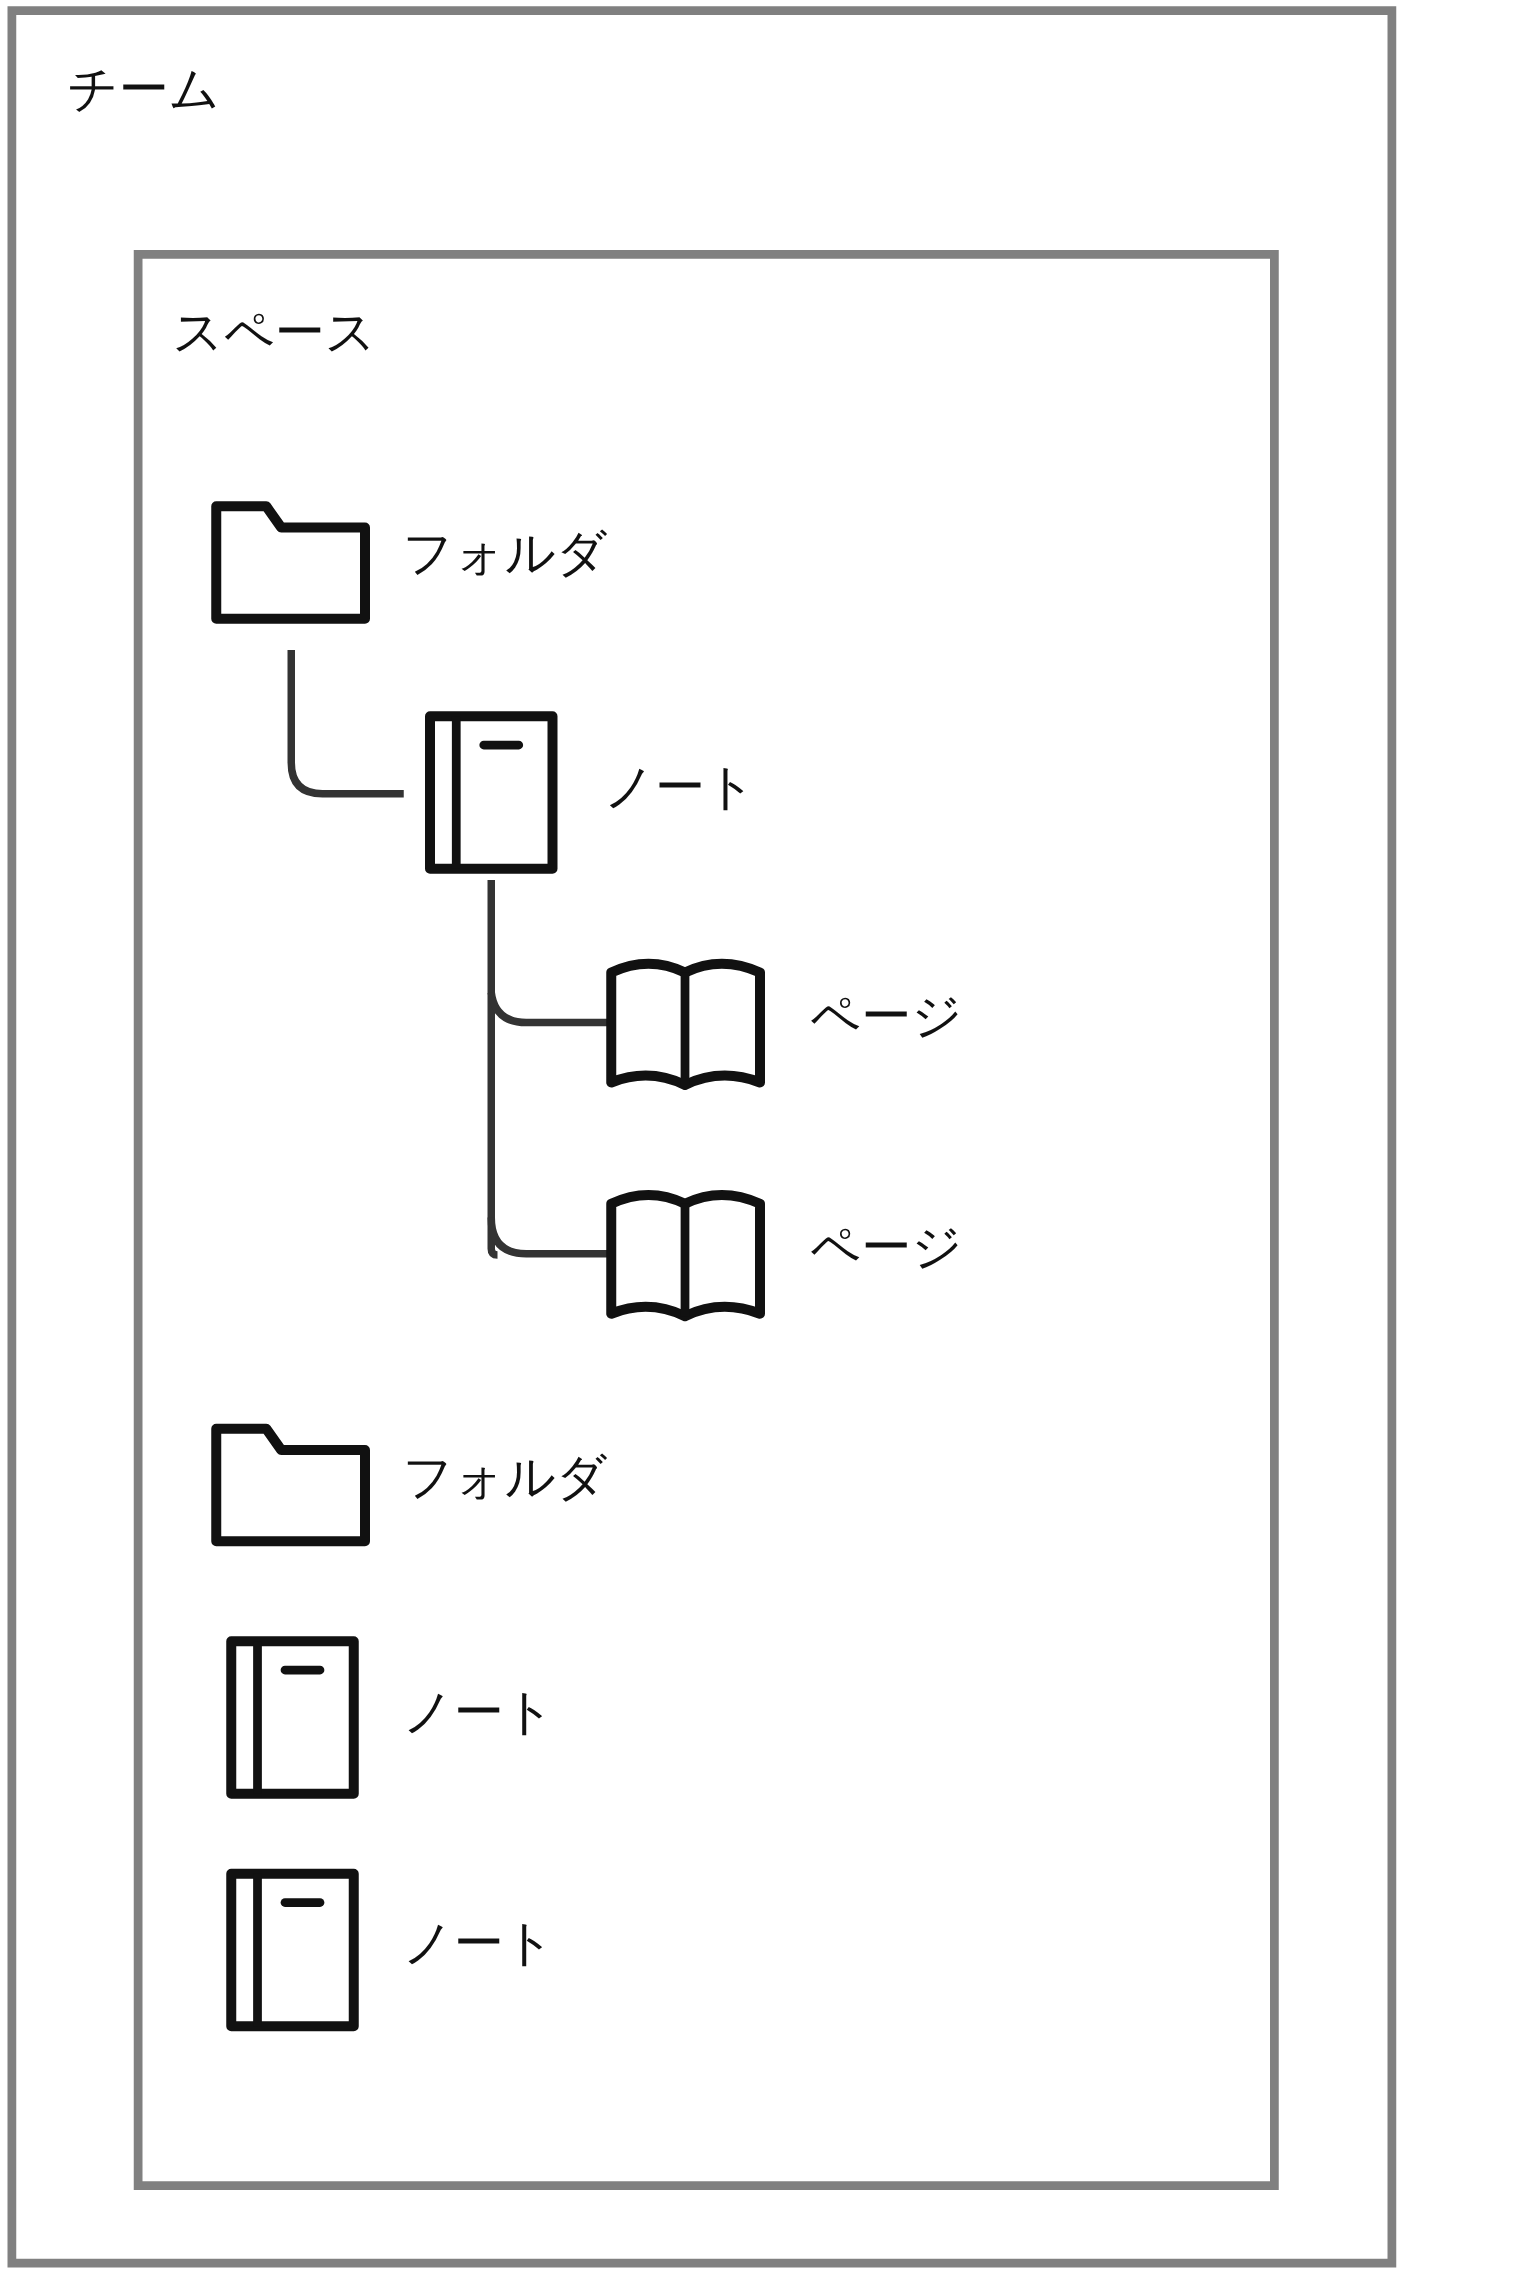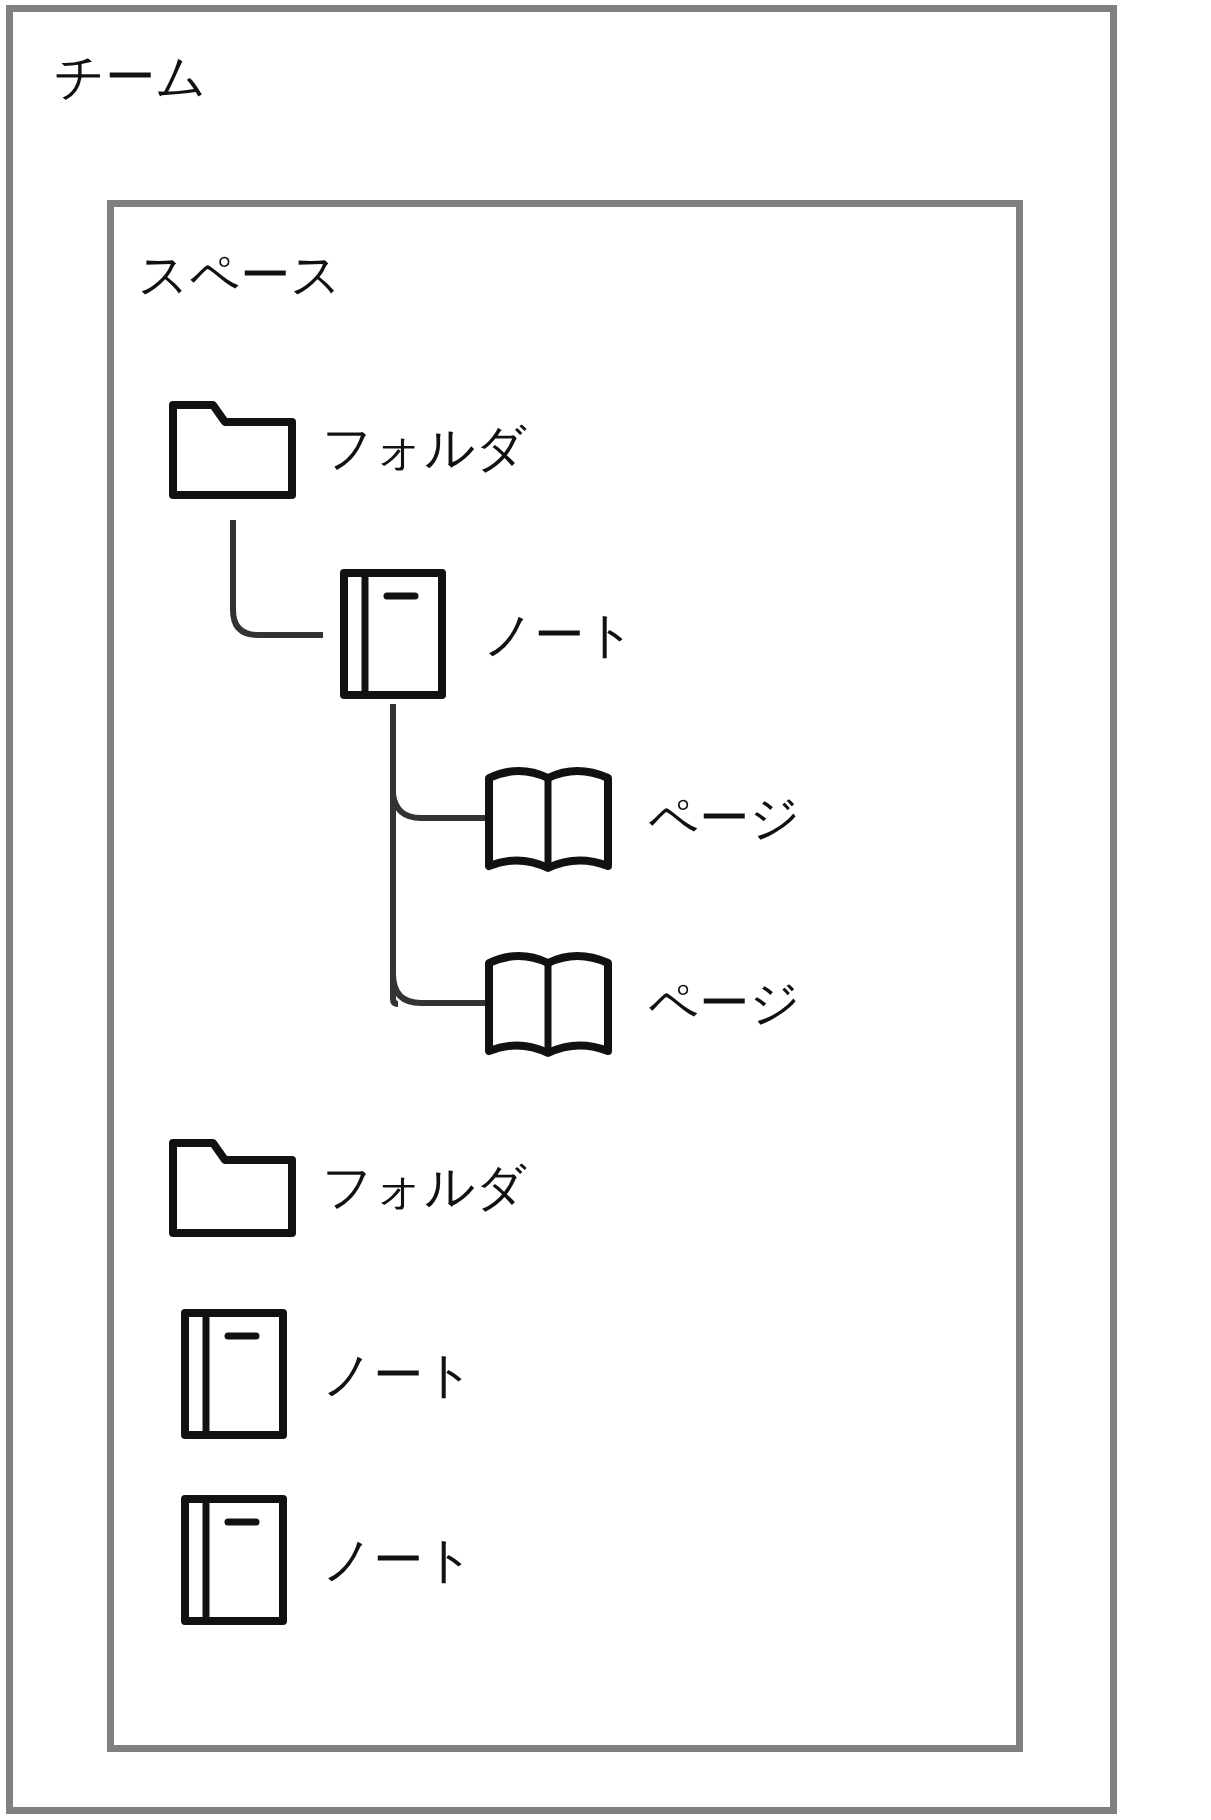--- a/index.html
+++ b/index.html
@@ -1,33 +1,33 @@
 <!DOCTYPE html>
 <html><head>
 <meta charset="utf-8">
 <style>
   html, body { margin:0; padding:0; background:#ffffff; }
   body { width:1211px; height:1820px; position:relative; overflow:hidden;
          font-family:"DejaVu Sans", "Liberation Sans", sans-serif; color:#111; }
   .box { position:absolute; border:7px solid #808080; box-sizing:border-box; background:#fff; }
   .outer { left:6px; top:5px; width:1111px; height:1809px; }
   .inner { left:107px; top:200px; width:916px; height:1552px; }
-  .label { position:absolute; font-size:50px; line-height:1; white-space:nowrap; color:#111; font-weight:300; }
+  .label { position:absolute; font-size:40px; line-height:1; white-space:nowrap; color:#111; font-weight:300; }
   .icon { position:absolute; }
   .conn { position:absolute; }
 </style>
 </head>
 <body>
 
 <div class="box outer">
 </div>
 <div class="label" style="left:54px; top:52px;">チーム</div>
 
 <div class="box inner"></div>
-<div class="label" style="left:138px; top:250px;">スペース</div>
+<div class="label" style="left:138px; top:250px;font-family:Liberation Mono, monospace;">スペース</div>
 
 <svg class="icon" style="left:168px; top:400px;" width="130" height="100" viewBox="0 0 130 100">
   <path d="M5 5 H45 L57 22 H124 V95 H5 Z" fill="none" stroke="#111" stroke-width="8" stroke-linejoin="round"></path>
 </svg>
 <div class="label" style="left:322px; top:423px;">フォルダ</div>
 
 <svg class="conn" style="left:225px; top:520px;" width="105" height="122" viewBox="0 0 105 122">
   <path d="M8 0 V90 Q8 115 33 115 H98" fill="none" stroke="#333" stroke-width="6"></path>
 </svg>
 

